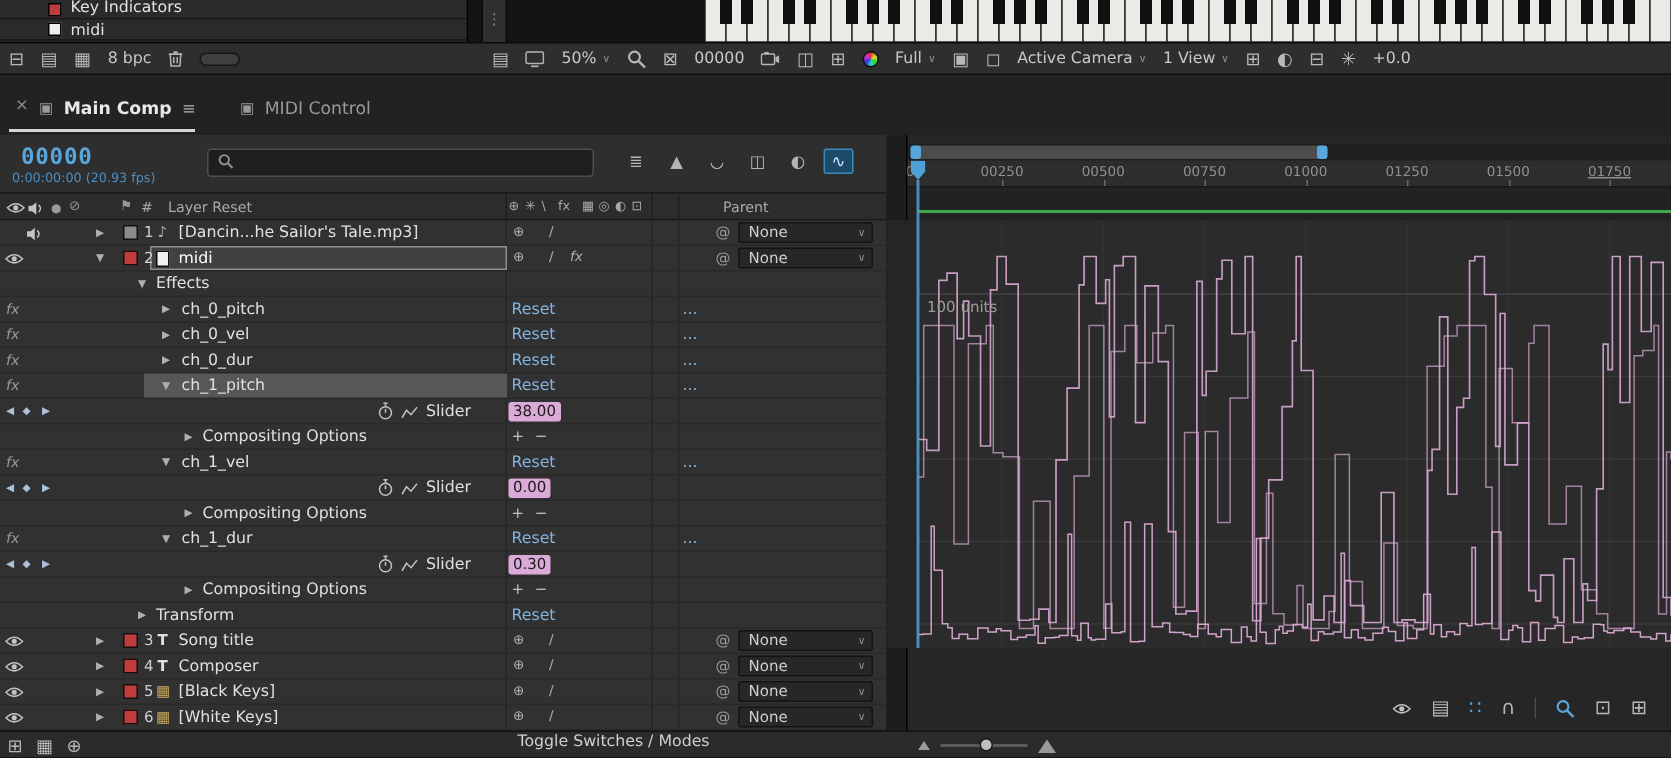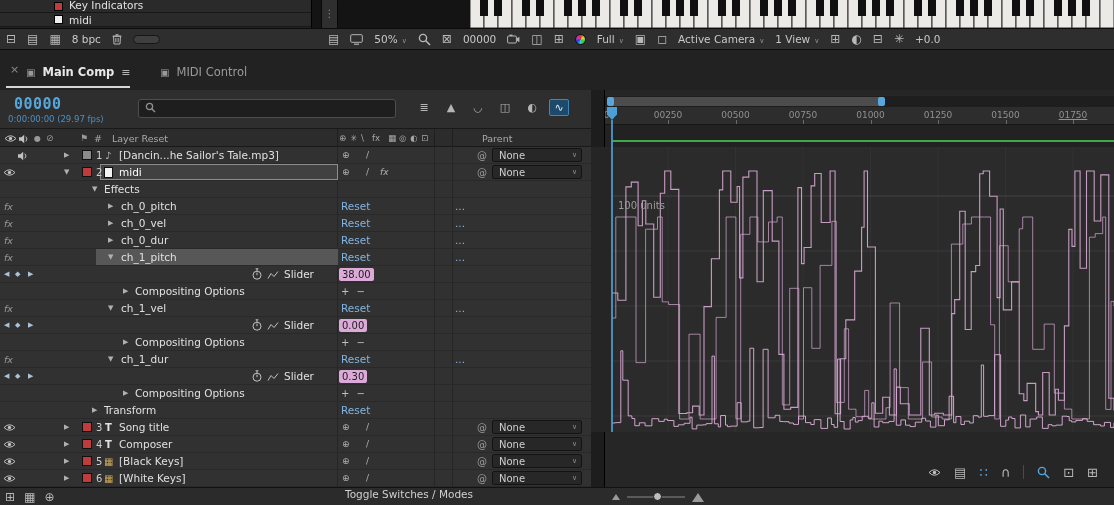--- a/index.html
+++ b/index.html
@@ -2,35 +2,35 @@
 <html><head>
 <meta charset="utf-8">
 <style>
 *{margin:0;padding:0;box-sizing:border-box}
 body{background:#000}
 #app{position:relative;width:1114px;height:505px;background:#1e1e1e;overflow:hidden;
      font-family:"DejaVu Sans","Liberation Sans",sans-serif;font-size:11px;color:#c8c8c8}
 
 #topstrip{position:absolute;left:0;top:0;width:1114px;height:28px;background:#141414}
 #complist{position:absolute;left:0;top:0;width:312px;height:28px;background:#242424;border-right:1px solid #000}
-.comp-item{height:14px;display:flex;align-items:center;gap:6px;padding-left:54px;border-bottom:1px solid #171717;
+.comp-item{height:14px;display:flex;align-items:center;gap:6px;padding-left:32px;border-bottom:1px solid #171717;
            font-size:10.5px;color:#e2e2e2;background:#2a2a2a;overflow:hidden}
 .comp-item.cut{height:13px;align-items:flex-end;padding-bottom:1px}
 .swatch{width:9px;height:9px;border:1px solid #000;flex:0 0 auto}
 #vtool{position:absolute;left:321px;top:-2px;width:17px;height:32px;background:#2f2f2f;border:1px solid #090909;
        border-radius:3px;color:#8a8a8a;text-align:center;line-height:30px;font-size:10px}
 #piano{position:absolute;left:470px;top:0;width:644px;height:28px;display:block;background:#101010}
 
 #toolbar{position:absolute;left:0;top:28px;width:1114px;height:22px;background:#2e2e2e;
          border-top:1px solid #0c0c0c;border-bottom:1px solid #0c0c0c}
 #tb-left{position:absolute;left:6px;top:0;height:20px;display:flex;align-items:center;gap:11px}
 #tb-right{position:absolute;left:328px;top:0;height:20px;display:flex;align-items:center;gap:11px}
 .tbicon{color:#b8b8b8;font-size:12px;line-height:1;display:flex;align-items:center}
 .tb-text{color:#c8c8c8;font-size:10.5px;white-space:nowrap}
-.dd{display:flex;align-items:flex-end;gap:4px;color:#c8c8c8;font-size:10.5px;white-space:nowrap}
+.dd{display:flex;align-items:center;gap:4px;color:#c8c8c8;font-size:10.5px;white-space:nowrap}
 .dd .chev{color:#8f8f8f;font-size:7px}
 .pill{width:27px;height:9px;border-radius:5px;background:#3f3f3f;border:1px solid #161616}
 .rgbdot{width:11px;height:11px;border-radius:50%;border:1px solid #111;
         background:conic-gradient(#d33,#dd3,#3c3,#3cc,#33d,#c3c,#d33)}
 
 #tabbar{position:absolute;left:0;top:50px;width:1114px;height:40px;background:#222}
 #tab-close{position:absolute;left:10px;top:13px;color:#8a8a8a;font-size:11px}
 .tab{position:absolute;top:10px;height:24px;display:flex;align-items:center;gap:7px}
 .tabicon{color:#9a9a9a;font-size:10px}
 .tablabel{color:#e8e8e8;font-weight:bold;font-size:11.5px;white-space:nowrap}
@@ -284,21 +284,21 @@
     <div id="tab-underline"></div>
     <div class="tab" style="left:160px">
       <span class="tabicon">▣</span>
       <span class="tablabel inactive">MIDI Control</span>
     </div>
   </div>
 
   <div id="tlpanel">
     <div id="tlhead">
       <div id="bigframe">00000</div>
-      <div id="timecode">0:00:00:00 (29.97 fps)</div>
+      <div id="timecode">0:00:00:00 (20.93 fps)</div>
       <div id="searchbox">
         <span id="searchicon"><svg width="11" height="11" viewBox="0 0 11 11">
               <circle cx="4.5" cy="4.5" r="3.1" fill="none" stroke="#909090" stroke-width="1.3"></circle>
               <line x1="6.9" y1="6.9" x2="10" y2="10" stroke="#909090" stroke-width="1.4"></line>
             </svg></span>
         <input id="searchinput" placeholder="" style="">
       </div>
       <div id="tlhead-icons">
           <span class="hicon">≣</span>
           <span class="hicon">▲</span>

